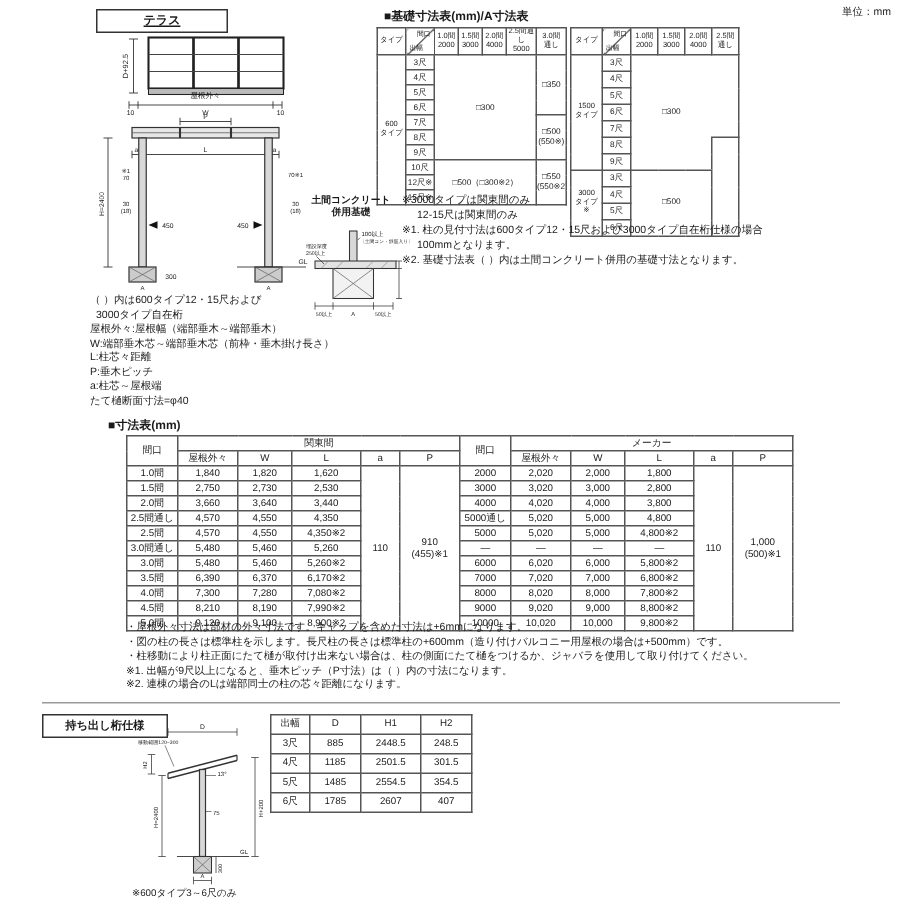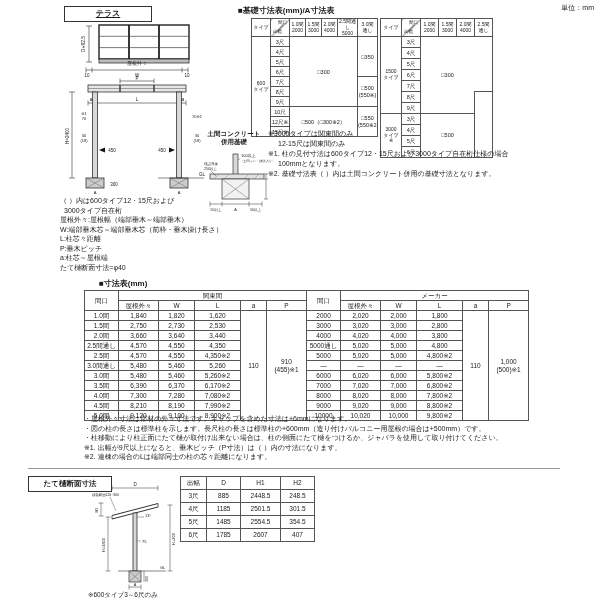--- a/index.html
+++ b/index.html
@@ -140,21 +140,21 @@
   <div>（ ）内は600タイプ12・15尺および</div>
   <div style="padding-left:4px;">3000タイプ自在桁</div>
   <div>屋根外々:屋根幅（端部垂木～端部垂木）</div>
   <div>W:端部垂木芯～端部垂木芯（前枠・垂木掛け長さ）</div>
   <div>L:柱芯々距離</div>
   <div>P:垂木ピッチ</div>
   <div>a:柱芯～屋根端</div>
   <div>たて樋断面寸法=φ40</div>
 </div>
 
-<div class="abs bold" style="left:238px;top:5px;font-size:8px;">■基礎寸法表(mm)/A寸法表</div>
+<div class="abs bold" style="left:256px;top:5px;font-size:8px;">■基礎寸法表(mm)/A寸法表</div>
 
 <table class="abs ftable" style="left:251px;top:18px;width:126px;">
   <colgroup>
       <col style="width:19px">
       <col style="width:19px">
       <col style="width:16px">
       <col style="width:16px">
       <col style="width:16px">
       <col style="width:20px">
       <col style="width:20px">
@@ -336,21 +336,21 @@
     <text x="51.5" y="62.5" font-size="3.5" text-anchor="middle">50以上</text>
   </g>
   <g>
     <line x1="62" y1="26" x2="62" y2="51" stroke="#333" stroke-width="0.5"></line>
     <line x1="60" y1="26" x2="64" y2="26" stroke="#333" stroke-width="0.5"></line>
     <line x1="60" y1="31" x2="64" y2="31" stroke="#333" stroke-width="0.5"></line>
     <line x1="60" y1="51" x2="64" y2="51" stroke="#333" stroke-width="0.5"></line>
   </g>
 </svg>
 
-<div class="abs bold" style="left:99px;top:278px;font-size:8px;">■寸法表(mm)</div>
+<div class="abs bold" style="left:72px;top:278px;font-size:8px;">■寸法表(mm)</div>
 
 <table class="abs dimtable" style="left:84px;top:290px;width:444px;">
   <colgroup>
     <col style="width:34px">
       <col style="width:40px">
       <col style="width:36px">
       <col style="width:46px">
       <col style="width:26px">
       <col style="width:40px">
     <col style="width:34px">
@@ -503,21 +503,21 @@
 <div class="abs dimnotes" style="left:84px;top:414px;width:512px;">
   <div>・屋根外々寸法は部材の外々寸法です。キャップを含めた寸法は+6mmになります。</div>
   <div>・図の柱の長さは標準柱を示します。長尺柱の長さは標準柱の+600mm（造り付けバルコニー用屋根の場合は+500mm）です。</div>
   <div>・柱移動により柱正面にたて樋が取付け出来ない場合は、柱の側面にたて樋をつけるか、ジャバラを使用して取り付けてください。</div>
   <div>※1. 出幅が9尺以上になると、垂木ピッチ（P寸法）は（ ）内の寸法になります。</div>
   <div>※2. 連棟の場合のLは端部同士の柱の芯々距離になります。</div>
 </div>
 
 <div class="abs divider" style="left:28px;top:468px;width:532px;"></div>
 
-<div class="abs titlebox" style="left:28px;top:476px;width:82px;height:14px;font-size:7.5px;line-height:14px;">たて樋断面寸法</div>
+<div class="abs titlebox" style="left:28px;top:476px;width:82px;height:14px;font-size:7.5px;line-height:14px;">持ち出し桁仕様</div>
 
 <svg class="abs" style="left:92px;top:479px;" width="88" height="112" viewBox="0 0 88 112">
   <g>
     <line x1="20" y1="9" x2="66" y2="9" stroke="#333" stroke-width="0.5"></line>
     <line x1="20" y1="6.5" x2="20" y2="11.5" stroke="#333" stroke-width="0.5"></line>
     <line x1="66" y1="6.5" x2="66" y2="11.5" stroke="#333" stroke-width="0.5"></line>
     <text x="43" y="7" font-size="4.5" text-anchor="middle">D</text>
   </g>
   <text x="0" y="17" font-size="3.4">移動範囲120~300</text>
   <line x1="18" y1="18" x2="24" y2="32" stroke="#333" stroke-width="0.4"></line>

